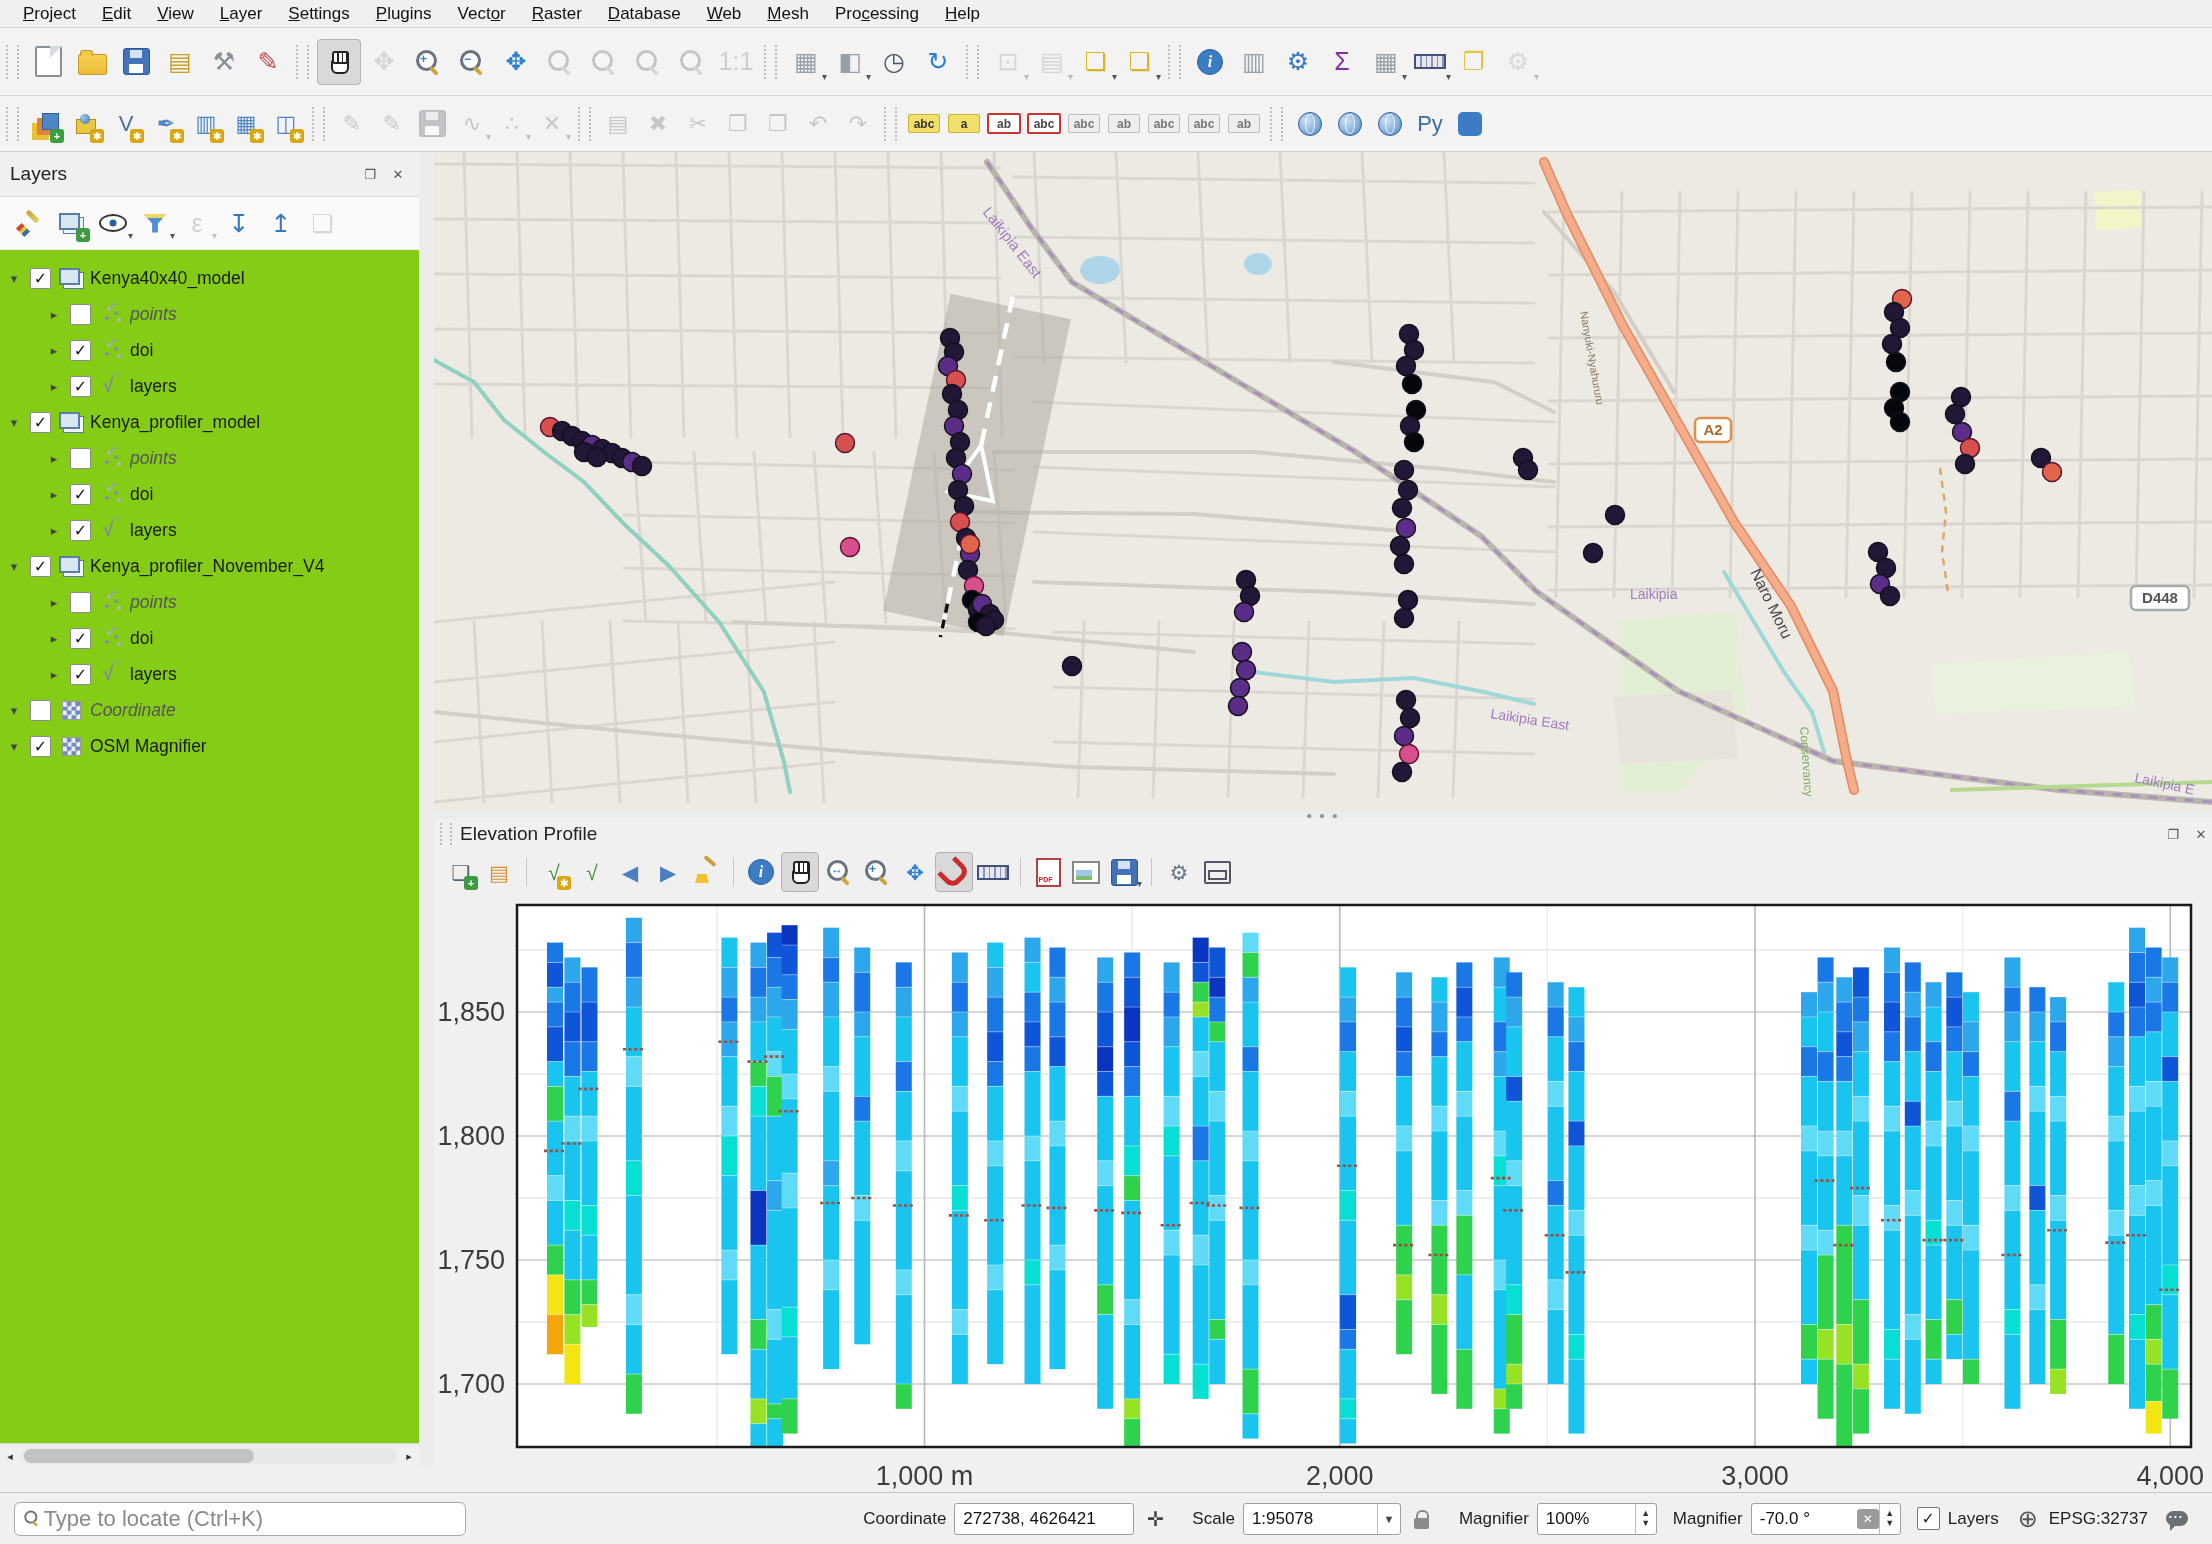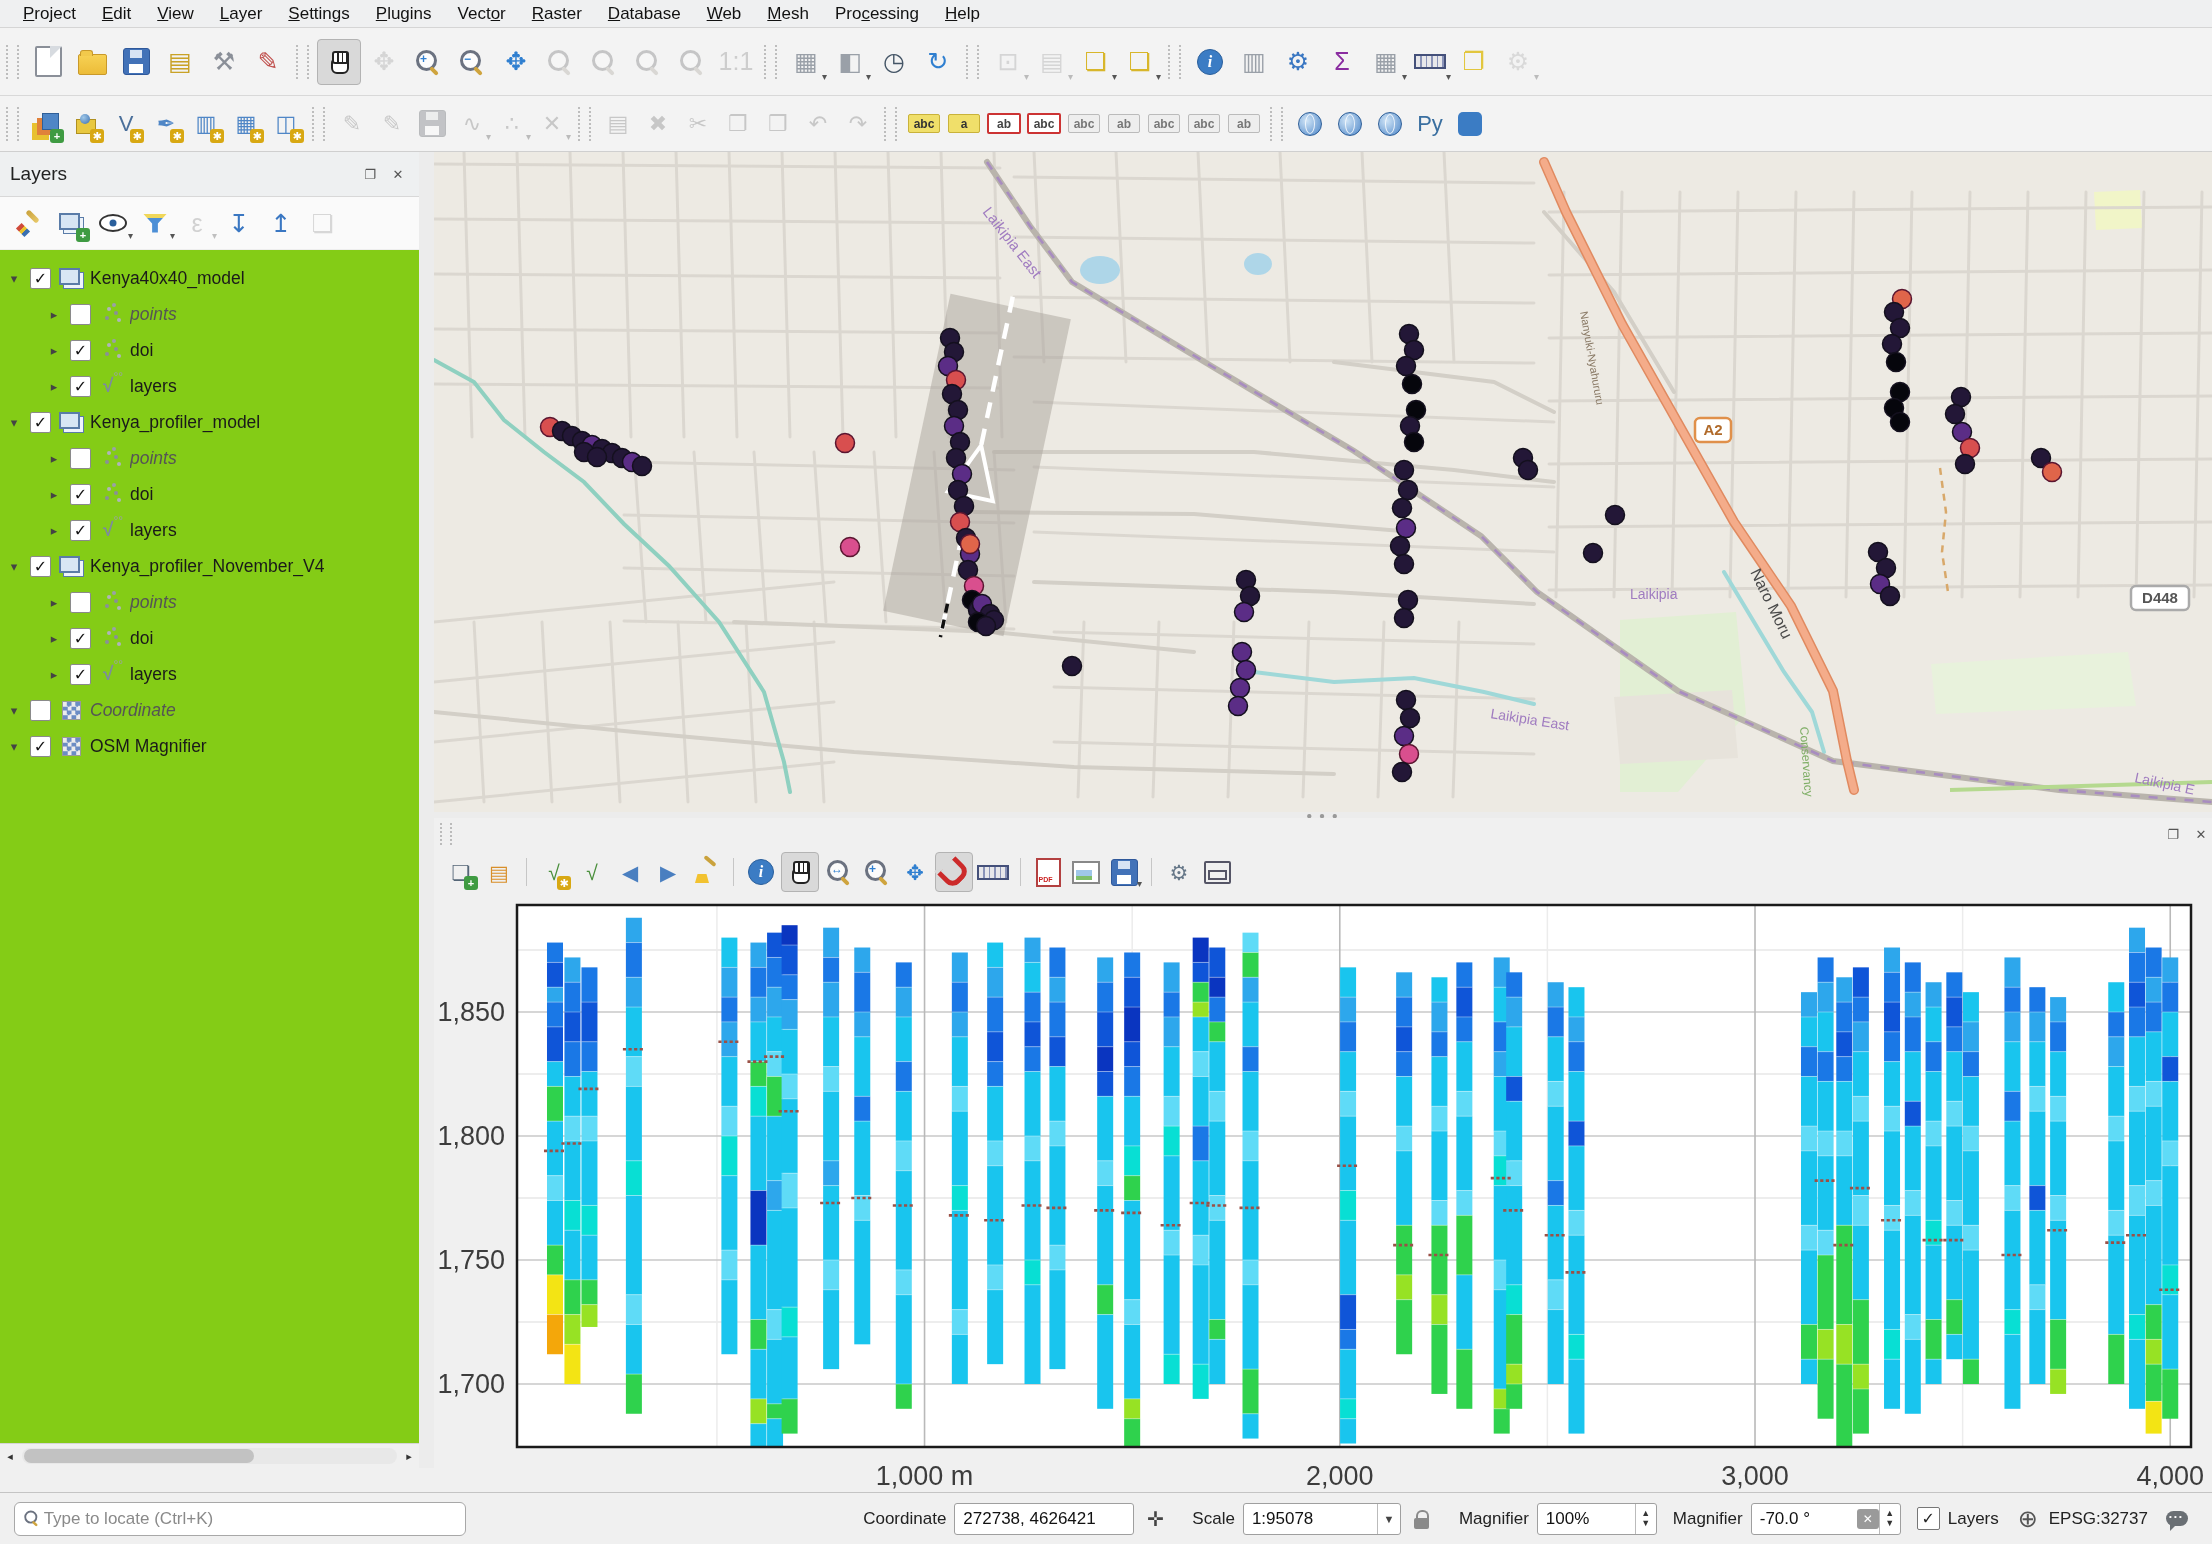--- a/index.html
+++ b/index.html
@@ -141,21 +141,21 @@
   #profile-toolbar{height:44px;display:flex;align-items:center;padding-left:8px}
   #profile-toolbar .tbtn{width:36px;height:38px}
   #profile-toolbar .glyph{font-size:21px}
   .tbsep{width:1px;height:28px;background:#c6c6c6;margin:0 8px}
   #chart-wrap{position:absolute;left:0;top:76px;width:1778px;height:598px}
   
   #statusbar{position:absolute;left:0;top:1492px;width:2212px;height:52px;background:#f0f0f0;border-top:1px solid #c4c4c4;
              display:flex;align-items:center;padding:0 14px;box-sizing:border-box;font-size:17px;color:#222}
   #locate-box{width:452px;height:34px;border:1.5px solid #a8a8a8;border-radius:6px;background:#fff;
               display:flex;align-items:center;padding:0 8px;box-sizing:border-box}
-  #locate-box input{border:none;outline:none;font-size:17px;color:#333;width:100%;background:transparent;
+  #locate-box input{border:none;outline:none;font-size:22px;color:#333;width:100%;background:transparent;
                     font-family:"Liberation Sans",sans-serif}
   #locate-box input::placeholder{color:#8a8a8a}
   .sb-spacer{flex:1}
   .sb-label{margin:0 8px 0 16px;color:#222}
   .sb-box{height:32px;background:#fff;border:1.5px solid #9f9f9f;border-radius:3px;display:flex;align-items:center;
           padding:0 8px;font-size:17px;color:#111;box-sizing:border-box}
   .spin{display:flex;flex-direction:column;justify-content:center;width:20px;border-left:1px solid #bbb;height:100%;
         align-items:center;font-size:9px;color:#333;line-height:1.1}
   .combo-dd{width:22px;border-left:1px solid #bbb;height:100%;display:flex;align-items:center;justify-content:center;font-size:11px;color:#444}
   .rot-clear{width:22px;height:20px;background:#9a9a9a;border-radius:3px;color:#fff;font-size:12px;
@@ -792,20 +792,21 @@
         <rect x="1261" y="266" width="36" height="24" rx="5" fill="#fff" stroke="#e0904a" stroke-width="2.5"></rect>
         <text x="1279" y="283" fill="#b06a2a" font-size="15" text-anchor="middle" font-weight="bold">A2</text>
         <rect x="1697" y="434" width="58" height="24" rx="5" fill="#fff" stroke="#aaaaaa" stroke-width="2.5"></rect>
         <text x="1726" y="451" fill="#555555" font-size="15" text-anchor="middle" font-weight="bold">D448</text>
       </svg></div>
   <div id="hsplit">● ● ●</div>
 
   <div id="profile-panel">
     <div id="profile-titlebar">
       <span id="profile-handle"></span>
+      <span class="panel-title">Elevation Profile</span>
       <span style="flex:1"></span>
       <span class="winbtn">❐</span>
       <span class="winbtn">✕</span>
     </div>
     <div id="profile-toolbar">
         <span class="tbtn" title="add-layers">
           <span class="glyph" style="color: rgb(85, 102, 119);">❏</span>
           <span class="badge plus">+</span>
         </span>
         <span class="tbtn" title="show-layer-tree">

